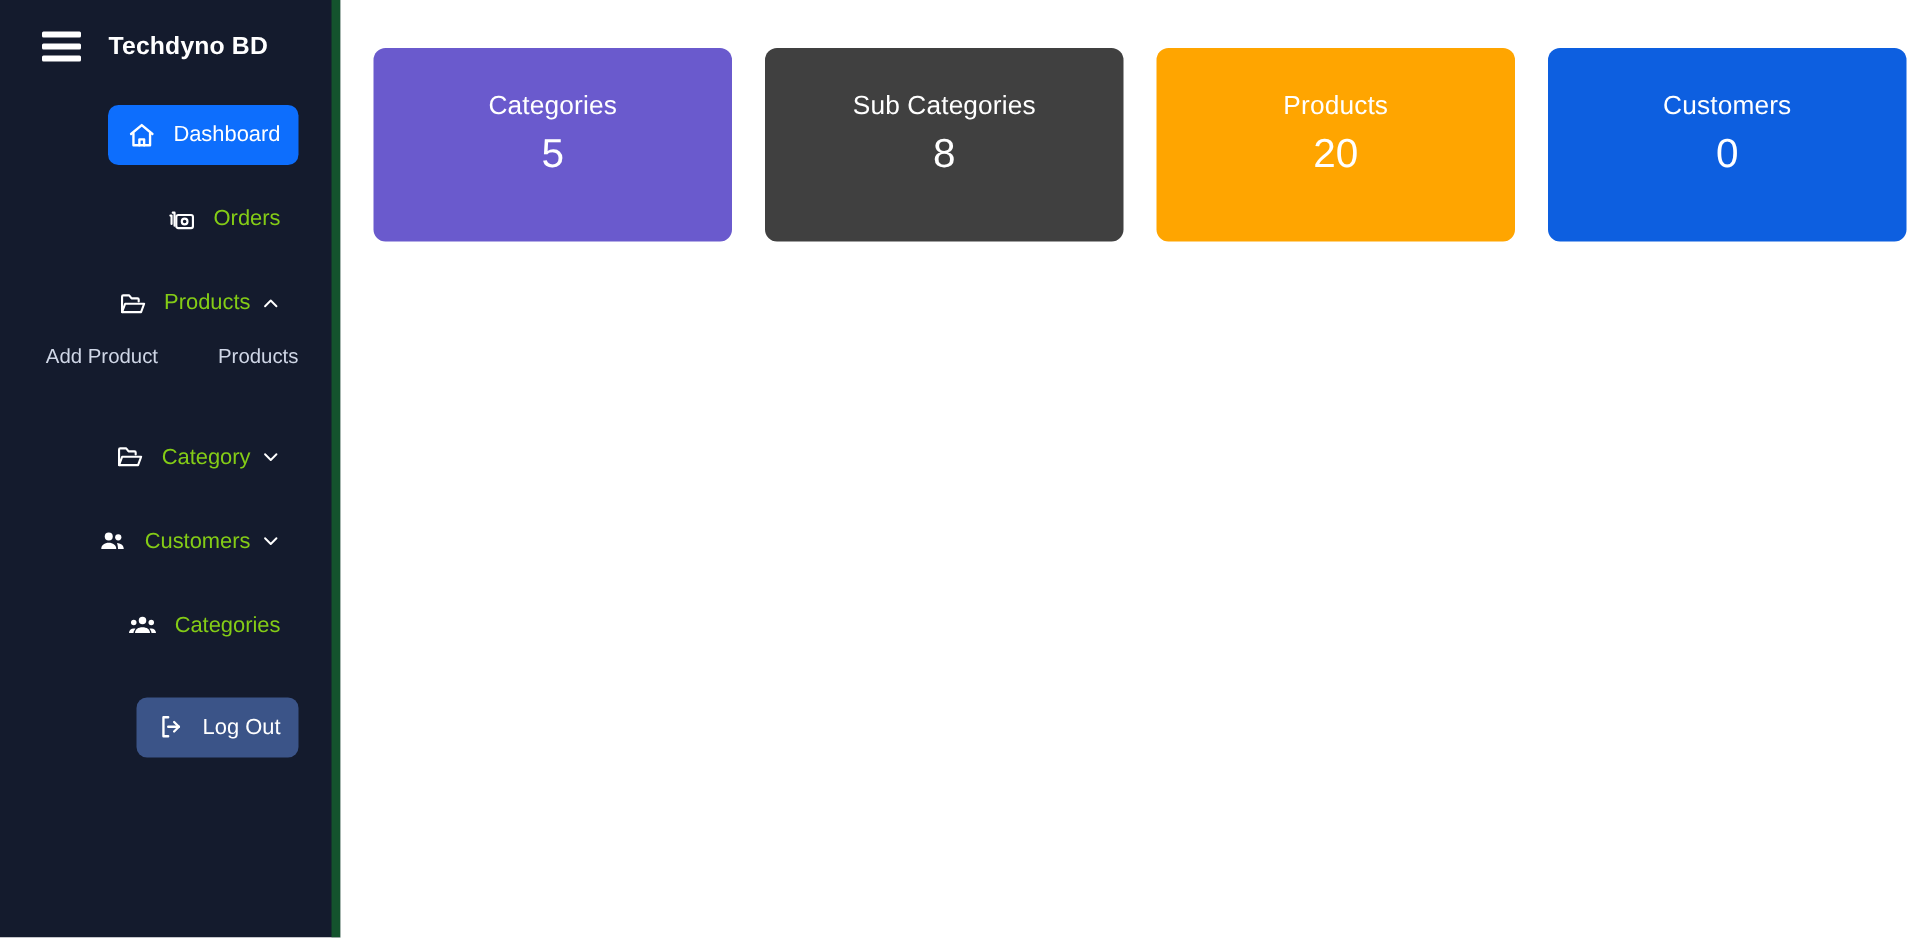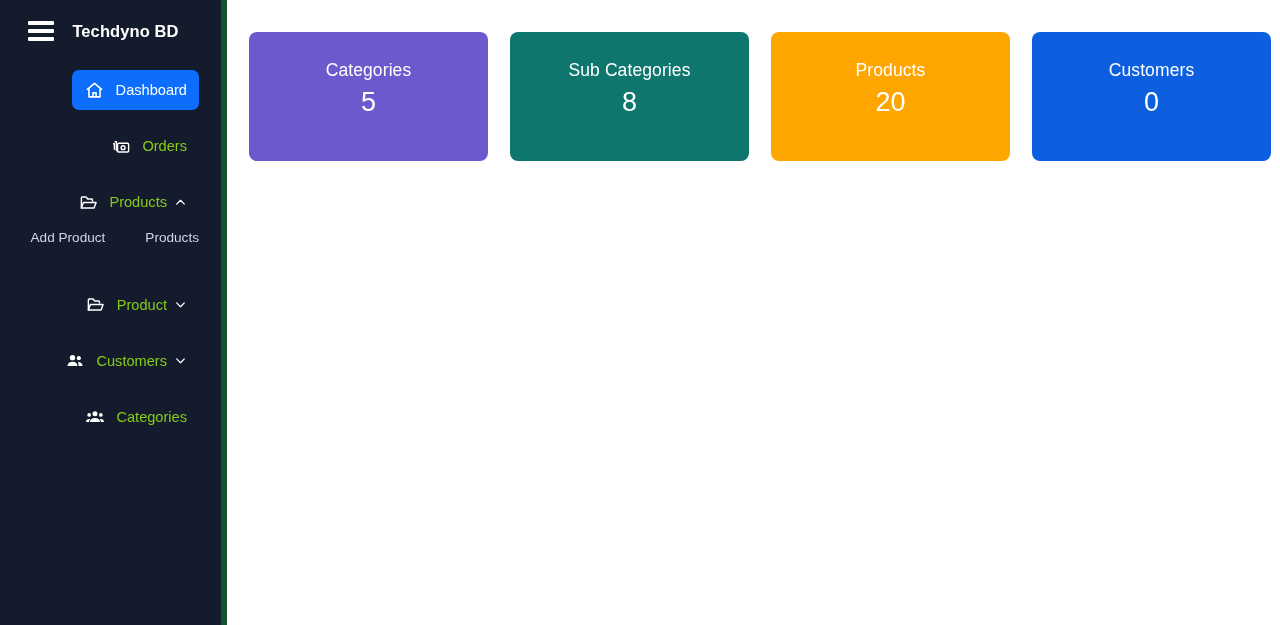--- a/index.html
+++ b/index.html
@@ -245,21 +245,21 @@
 
       <div style="height:35px"></div>
 
       <div class="nav-item">
         <span class="ico">
           <svg width="19" height="19" viewBox="0 0 24 24" fill="none" stroke="#ffffff" stroke-width="1.8" stroke-linecap="round" stroke-linejoin="round">
             <path d="M3 19V6a1 1 0 0 1 1-1h5l2 2.5h5a1 1 0 0 1 1 1V10"></path>
             <path d="M3 19l2.6-7h16L19 19z"></path>
           </svg>
         </span>
-        <span class="nav-label">Product</span>
+        <span class="nav-label">Category</span>
         <span class="chev">
           <svg width="13" height="13" viewBox="0 0 24 24" fill="none" stroke="#ffffff" stroke-width="2.4" stroke-linecap="round" stroke-linejoin="round">
             <path d="M5 9l7 7 7-7"></path>
           </svg>
         </span>
       </div>
 
       <div style="height:16px"></div>
 
       <div class="nav-item">
@@ -293,33 +293,43 @@
           </svg>
         </span>
         <span class="nav-label">Categories</span>
       </div>
 
       <div style="height:16px"></div>
 
 
       <div style="height:12px"></div>
 
+      <div class="nav-item logout">
+        <span class="ico">
+          <svg width="19" height="19" viewBox="0 0 24 24" fill="none" stroke="#ffffff" stroke-width="2" stroke-linecap="round" stroke-linejoin="round">
+            <path d="M9 4H5v16h4"></path>
+            <path d="M14 8l4 4-4 4"></path>
+            <path d="M18 12H9"></path>
+          </svg>
+        </span>
+        <span class="nav-label">Log Out</span>
+      </div>
 
     </nav>
   </aside>
 
   <main class="main">
     <div class="cards">
 
       <div class="card" style="background:#6a5acd">
         <div class="card-title">Categories</div>
         <div class="card-value">5</div>
       </div>
 
-      <div class="card" style="background:#0f766e">
+      <div class="card" style="background:#404040">
         <div class="card-title">Sub Categories</div>
         <div class="card-value">8</div>
       </div>
 
       <div class="card" style="background:#ffa500">
         <div class="card-title">Products</div>
         <div class="card-value">20</div>
       </div>
 
       <div class="card" style="background:#0d5fe0">

